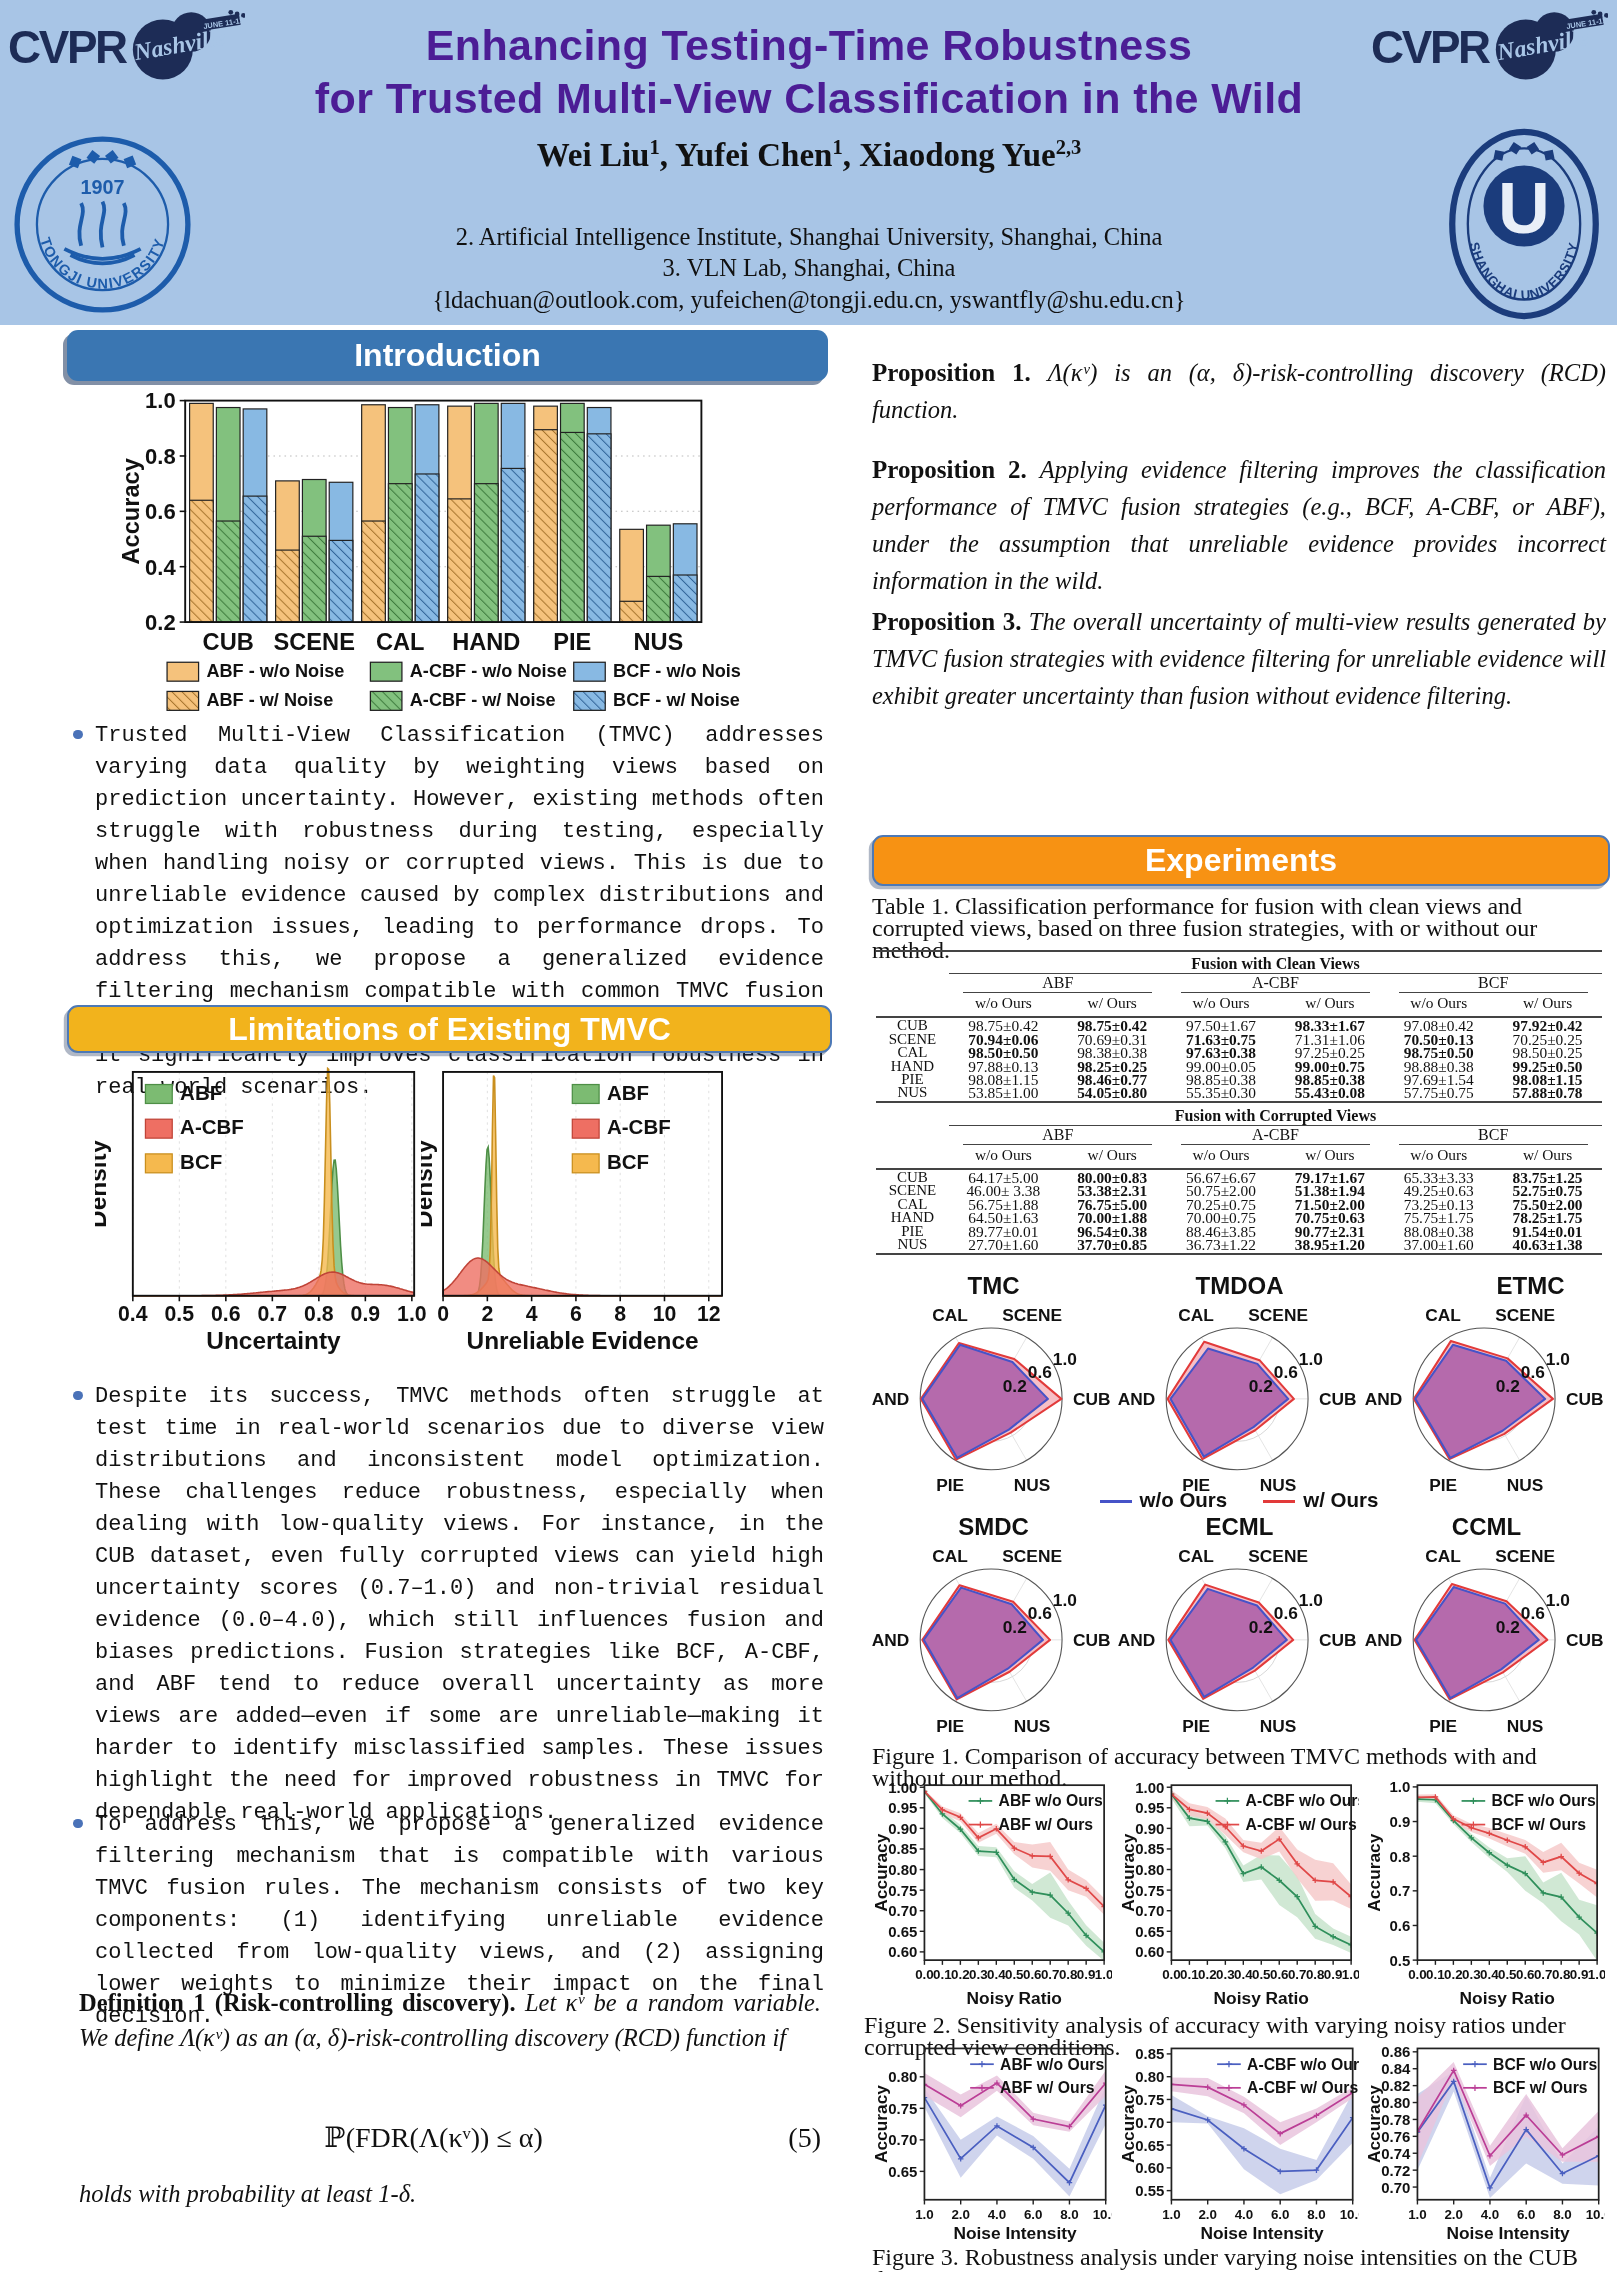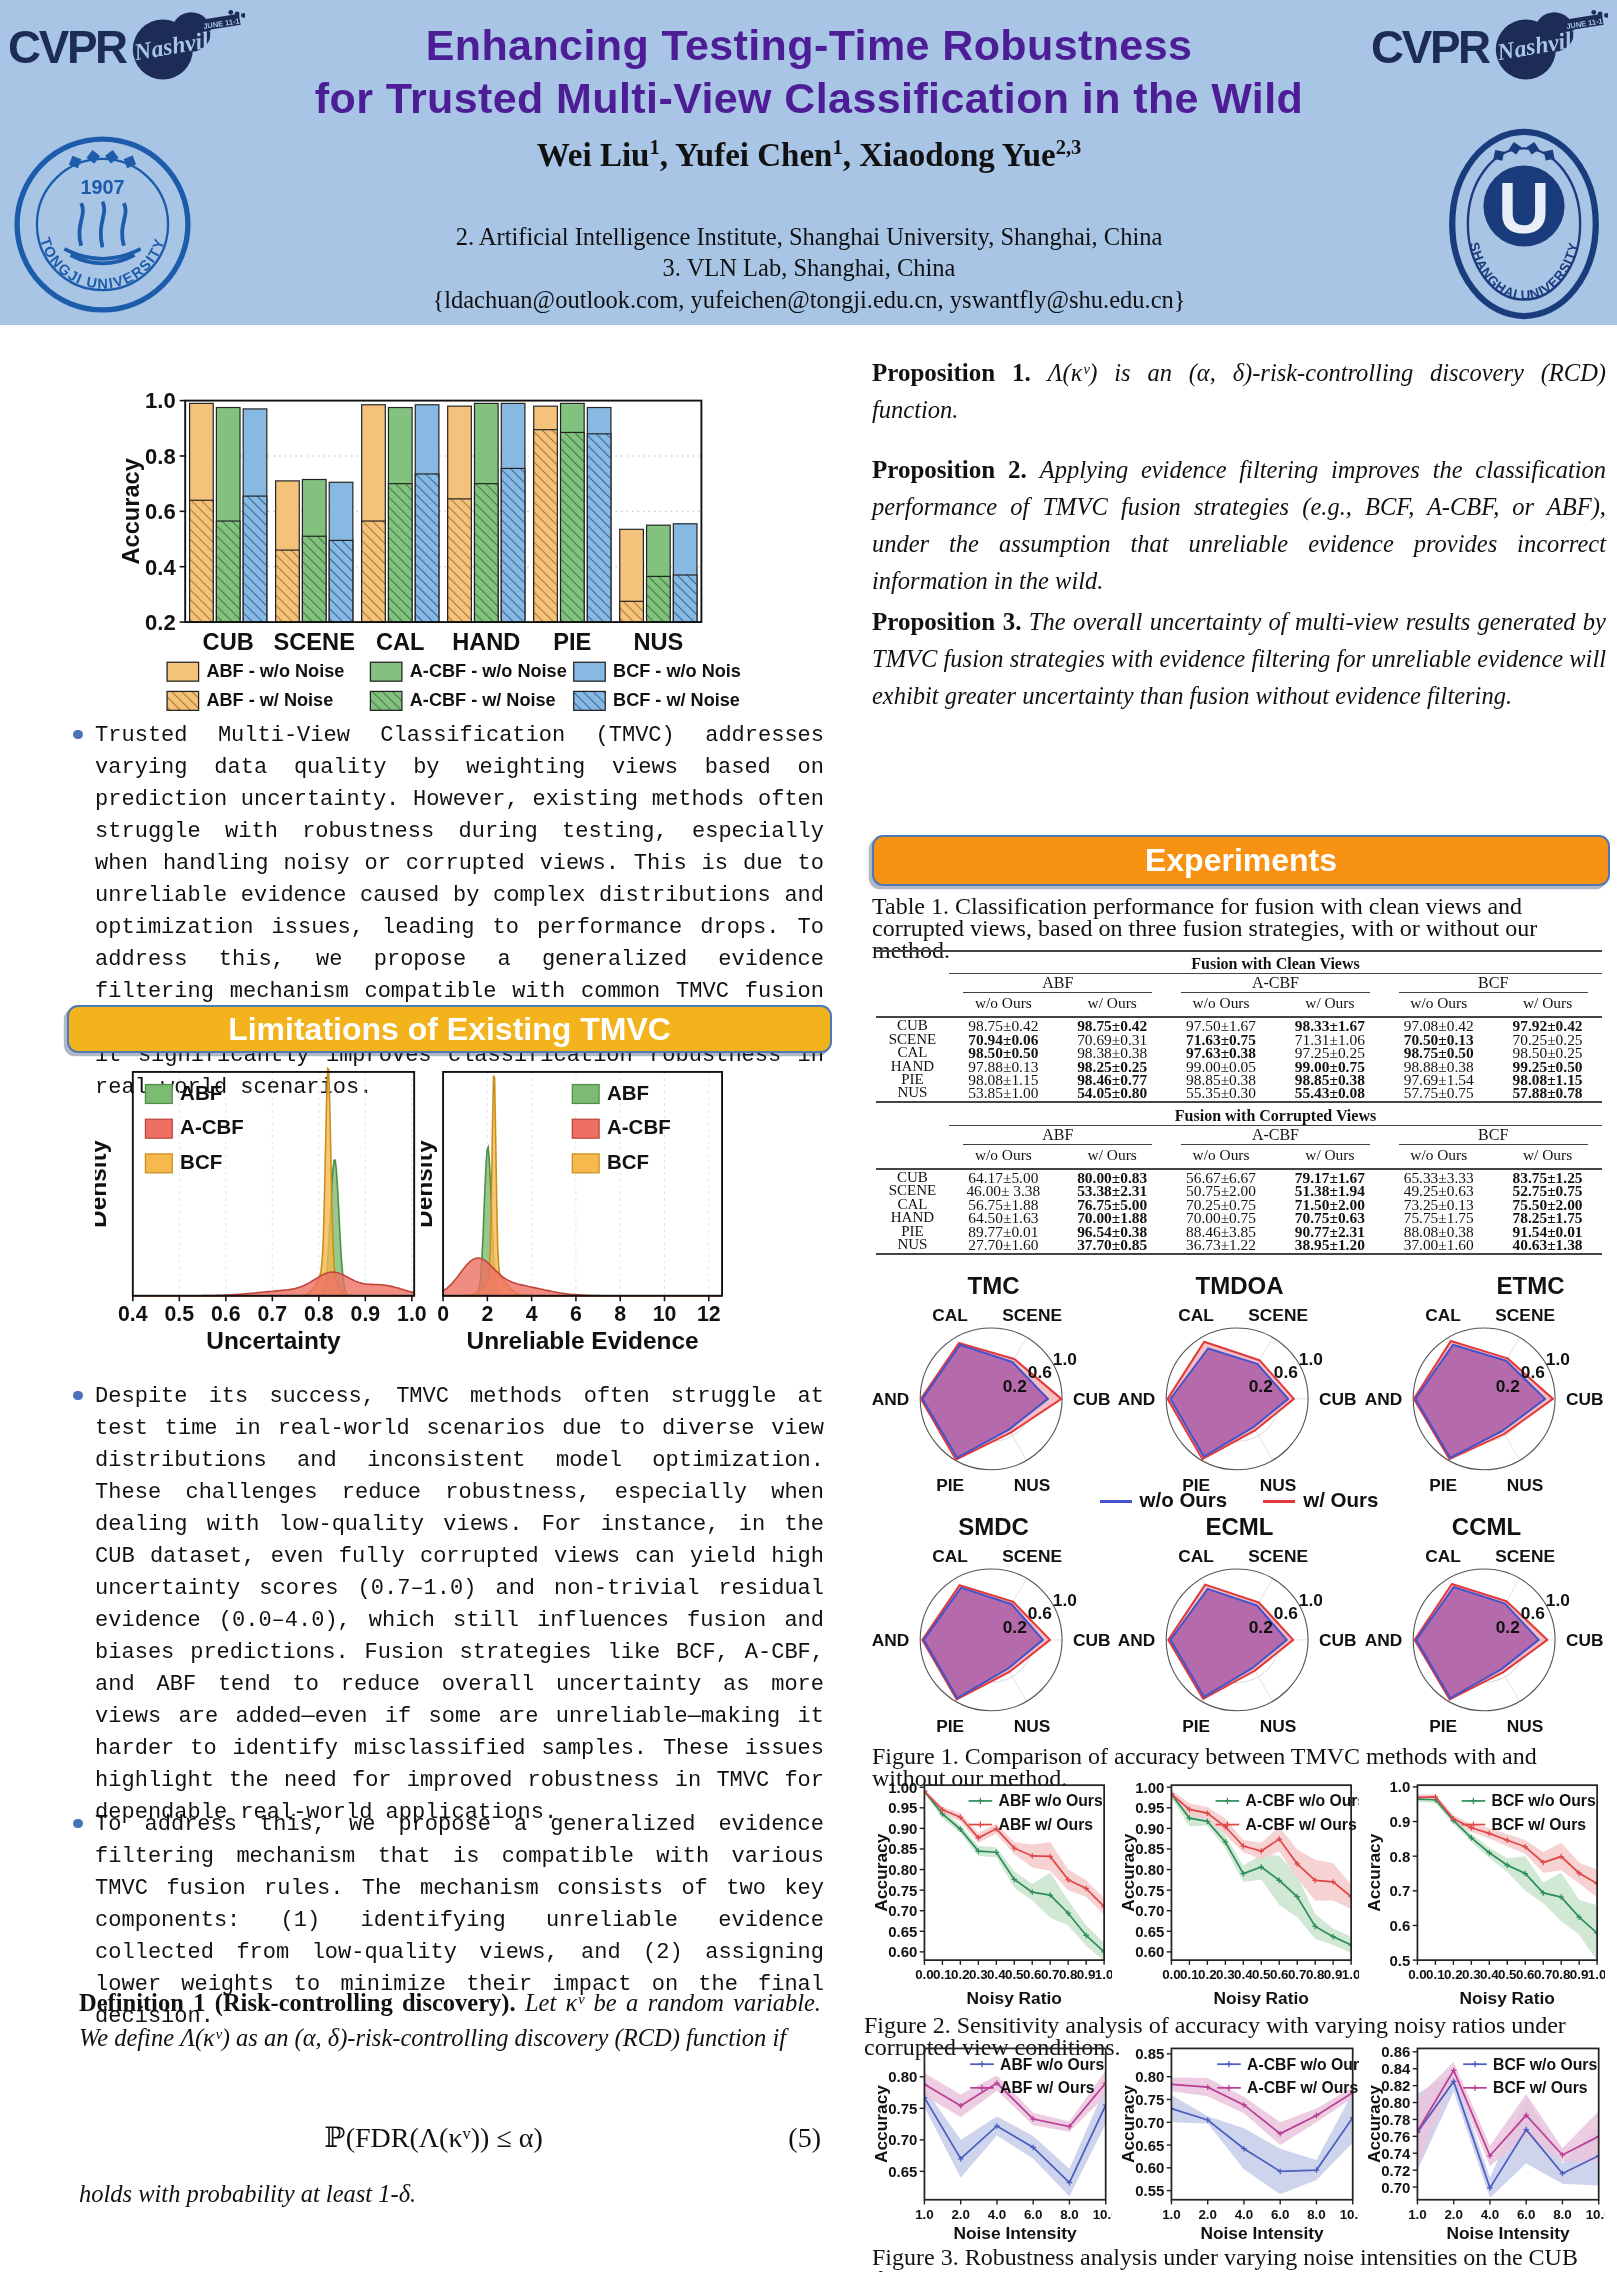--- a/index.html
+++ b/index.html
@@ -115,20 +115,23 @@
   <div class="title t2">for Trusted Multi-View Classification in the Wild</div>
   <div class="authors">
     <span>Wei Liu</span><sup>1</sup><span>, </span>
     <span>Yufei Chen</span><sup>1</sup><span>, </span>
     <span>Xiaodong Yue</span><sup>2,3</sup>
   </div>
   <div class="affil a1">2. Artificial Intelligence Institute, Shanghai University, Shanghai, China</div>
   <div class="affil a2">3. VLN Lab, Shanghai, China</div>
   <div class="emails">{ldachuan@outlook.com, yufeichen@tongji.edu.cn, yswantfly@shu.edu.cn}</div>
 
+  <div class="secbar blue" style="left:67px;top:330px;width:761px;height:51px">
+      <span>Introduction</span>
+    </div>
   <svg style="position:absolute;left:118px;top:388px" width="623" height="331" viewBox="0 0 790 420">
       <defs>
         <pattern id="h1" patternUnits="userSpaceOnUse" width="9" height="9" patternTransform="rotate(-45)">
           <rect x="0" y="0" width="9" height="9" fill="#f5c27c"></rect>
           <line x1="0" y1="0" x2="0" y2="9" stroke="#a8762f" stroke-width="2.6"></line>
         </pattern>
         <pattern id="h3" patternUnits="userSpaceOnUse" width="9" height="9" patternTransform="rotate(-45)">
           <rect x="0" y="0" width="9" height="9" fill="#82c17e"></rect>
           <line x1="0" y1="0" x2="0" y2="9" stroke="#3e7c3e" stroke-width="2.6"></line>
         </pattern>

